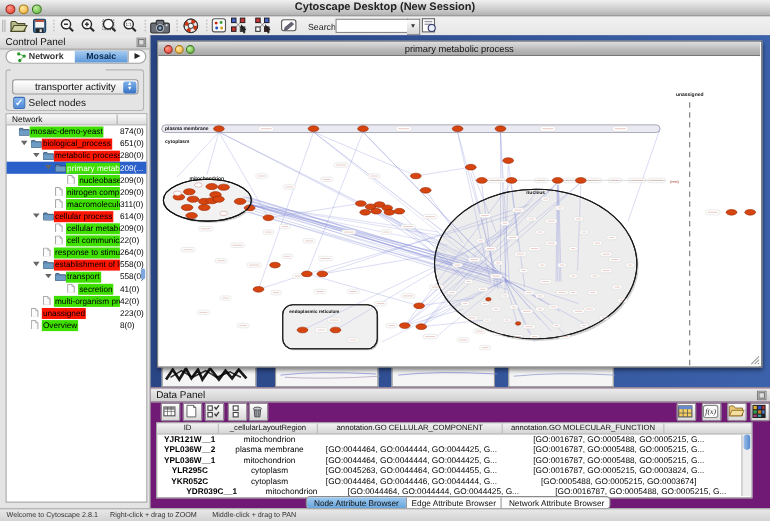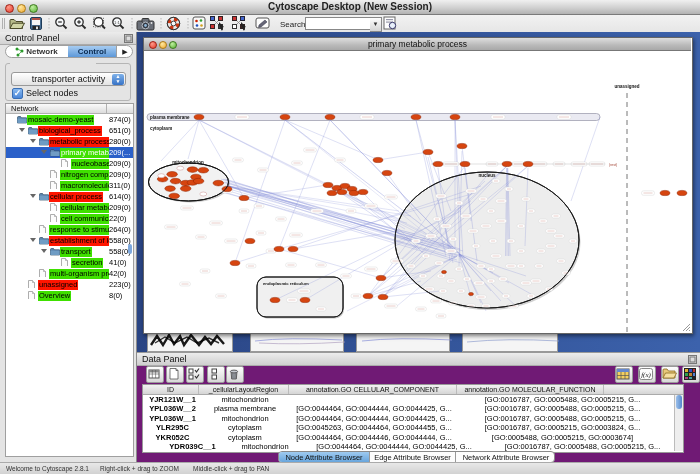--- a/index.html
+++ b/index.html
@@ -177,21 +177,21 @@
     </div>
     <div class="abs" id="tabbar">
       <div class="abs" id="tab-network">Network</div>
       <svg class="abs" style="left:9px;top:1px" width="10" height="10">
           <circle cx="2" cy="2" r="1.5" fill="#2a9a2a"></circle>
           <circle cx="7" cy="4" r="1.5" fill="#2a9a2a"></circle>
           <circle cx="3" cy="8" r="1.5" fill="#2a9a2a"></circle>
           <line x1="2" y1="2" x2="7" y2="4" stroke="#2a9a2a" stroke-width="0.7"></line>
           <line x1="7" y1="4" x2="3" y2="8" stroke="#2a9a2a" stroke-width="0.7"></line>
         </svg>
-      <div class="abs" id="tab-mosaic">Control</div>
+      <div class="abs" id="tab-mosaic">Mosaic</div>
       <div class="abs" id="tab-arrow">▶</div>
     </div>
     <div class="abs" id="ncs-box"></div>
     <div class="abs" id="ncs-label">Node color selection</div>
     <div class="abs" id="ncs-select">transporter activity
       <div id="ncs-stepper">▲<br>▼</div>
     </div>
     <div class="abs" id="cb">✓</div>
     <div class="abs" id="cb-label">Select nodes</div>
     <div class="abs" id="tree">

